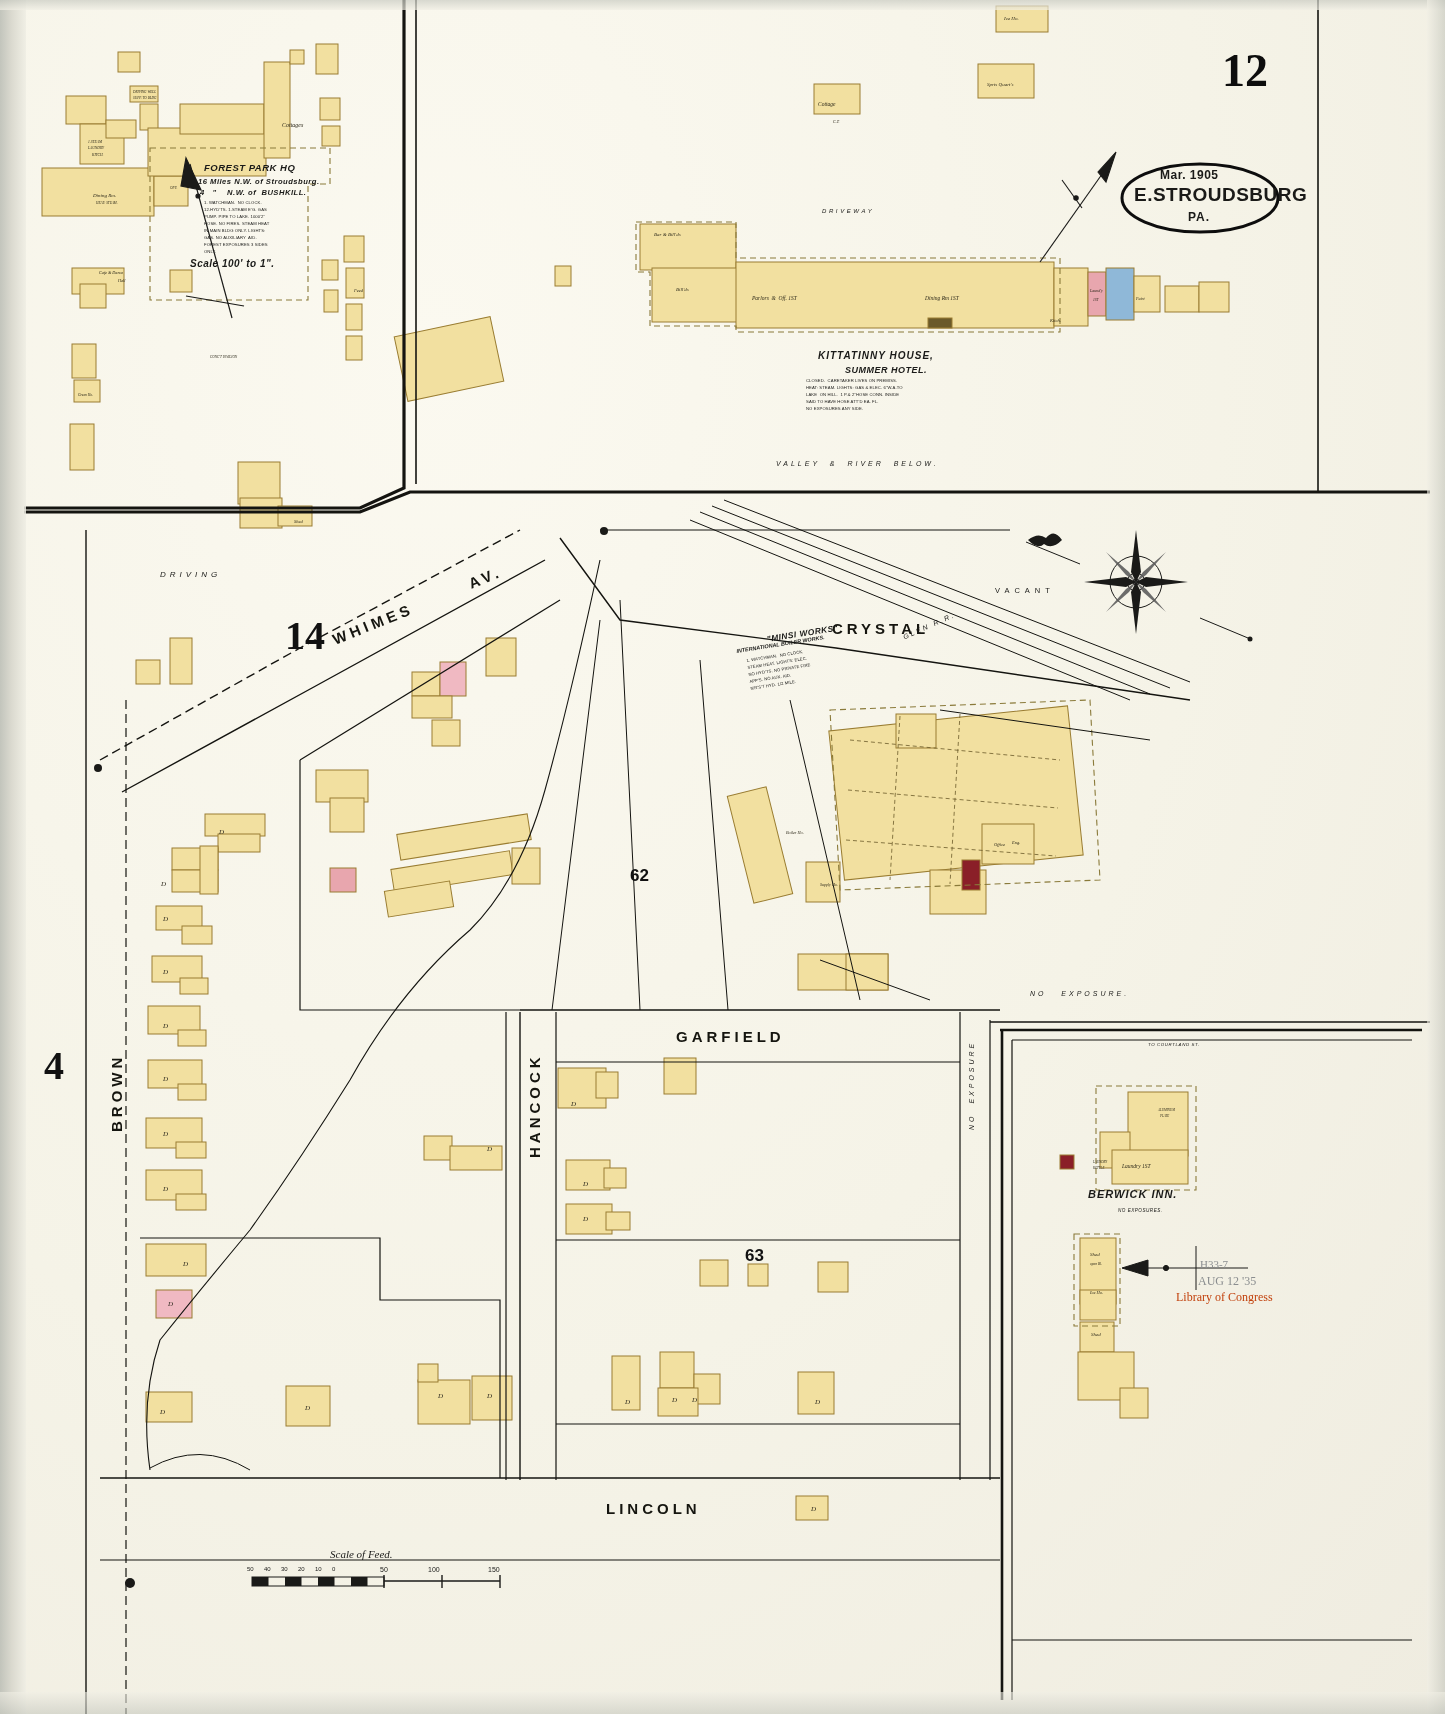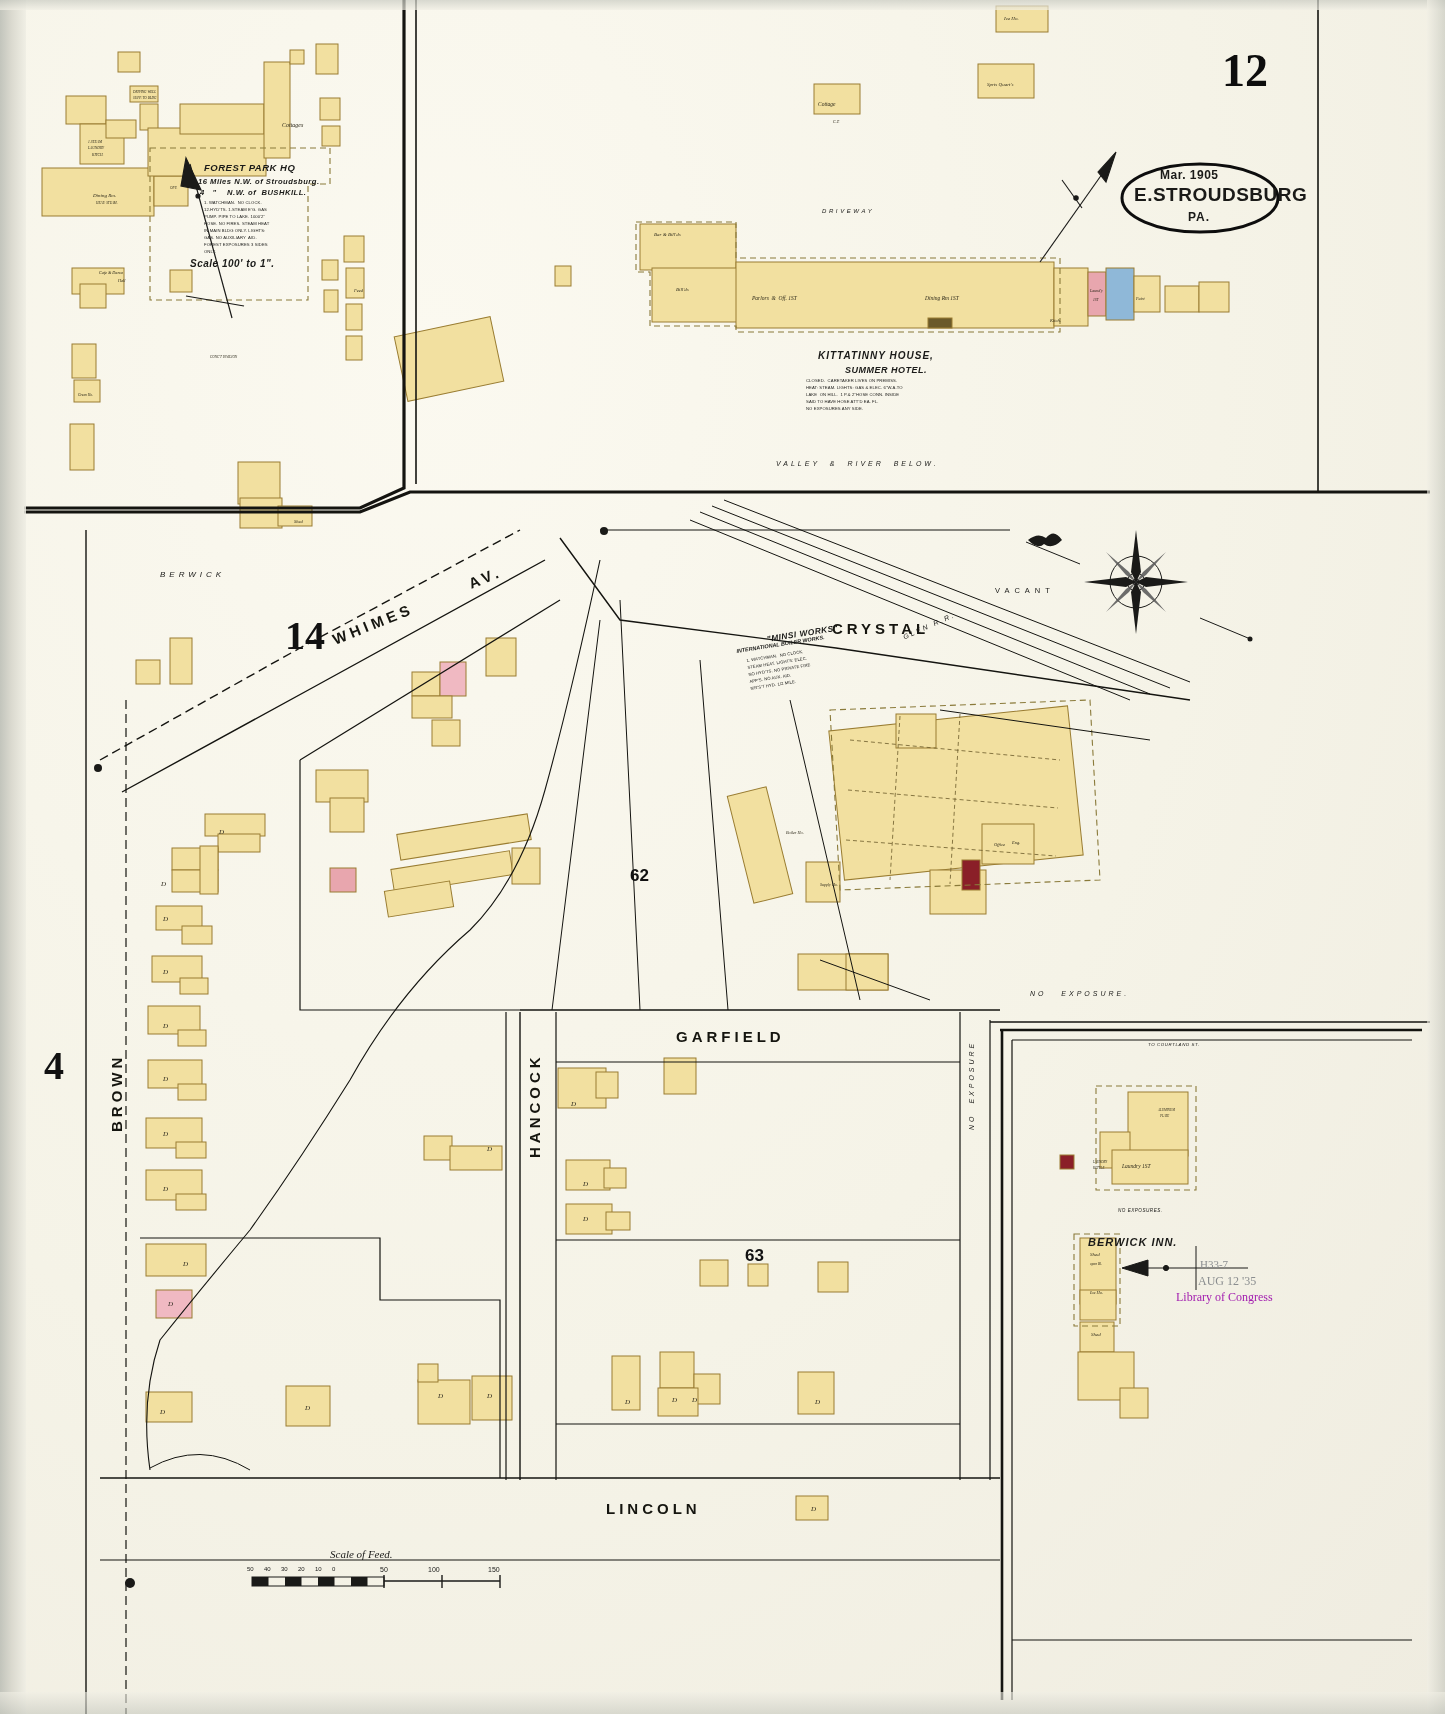--- a/index.html
+++ b/index.html
@@ -343,21 +343,21 @@
     <div class="lbl street" style="left:466px;top:576px;transform:rotate(-22deg);transform-origin:0 0;">AV.</div>
     <div class="lbl street" style="left:832px;top:620px;">CRYSTAL</div>
     <div class="lbl street" style="left:676px;top:1028px;">GARFIELD</div>
     <div class="lbl street" style="left:606px;top:1500px;">LINCOLN</div>
     <div class="lbl street" style="left:526px;top:1158px;transform:rotate(-90deg);transform-origin:0 0;">HANCOCK</div>
     <div class="lbl street" style="left:108px;top:1132px;transform:rotate(-90deg);transform-origin:0 0;">BROWN</div>
     <div class="lbl" style="left:822px;top:208px;font-size:6px;letter-spacing:2.6px;font-style:italic;">DRIVEWAY</div>
     <div class="lbl" style="left:902px;top:634px;font-size:7px;letter-spacing:2.4px;font-style:italic;transform:rotate(-24deg);transform-origin:0 0;">GLEN R.R.</div>
 
     <div class="lbl" style="left:995px;top:586px;font-size:7.5px;letter-spacing:5px;">VACANT</div>
-    <div class="lbl" style="left:160px;top:570px;font-size:8px;letter-spacing:4px;font-style:italic;">BERWICK</div>
+    <div class="lbl" style="left:160px;top:570px;font-size:8px;letter-spacing:4px;font-style:italic;">DRIVING</div>
     <div class="lbl" style="left:776px;top:460px;font-size:7px;letter-spacing:3px;font-style:italic;">VALLEY  &amp;  RIVER  BELOW.</div>
     <div class="lbl" style="left:1030px;top:990px;font-size:7px;letter-spacing:3px;font-style:italic;">NO   EXPOSURE.</div>
     <div class="lbl" style="left:968px;top:1130px;font-size:7px;letter-spacing:3px;font-style:italic;transform:rotate(-90deg);transform-origin:0 0;">NO  EXPOSURE</div>
     <div class="lbl" style="left:1148px;top:1042px;font-size:4.4px;letter-spacing:.6px;font-style:italic;">TO COURTLAND ST.</div>
 
     <div class="lbl hand" style="left:204px;top:162px;font-size:9.5px;">FOREST PARK HQ</div>
     <div class="lbl hand" style="left:198px;top:177px;font-size:7.6px;">16 Miles N.W. of Stroudsburg.</div>
     <div class="lbl hand" style="left:200px;top:188px;font-size:7.6px;">4   "    N.W. of  BUSHKILL.</div>
     <div class="lbl tiny" style="left:204px;top:200px;">1. WATCHMAN.  NO CLOCK.</div>
     <div class="lbl tiny" style="left:204px;top:207px;">12.HYD'TS. 1.STEAM E'G. GAS</div>
@@ -378,26 +378,26 @@
     <div class="lbl tiny" style="left:806px;top:406px;">NO EXPOSURES ANY SIDE.</div>
 
     <div class="lbl hand" style="left:766px;top:634px;font-size:8.4px;transform:rotate(-9deg);transform-origin:0 0;">"MINSI WORKS"</div>
     <div class="lbl" style="left:736px;top:648px;font-size:5.4px;font-style:italic;font-weight:bold;transform:rotate(-9deg);transform-origin:0 0;">INTERNATIONAL BOILER WORKS.</div>
     <div class="lbl tiny" style="left:746px;top:658px;transform:rotate(-9deg);transform-origin:0 0;">1. WATCHMAN.  NO CLOCK.</div>
     <div class="lbl tiny" style="left:747px;top:665px;transform:rotate(-9deg);transform-origin:0 0;">STEAM HEAT. LIGHTS: ELEC.</div>
     <div class="lbl tiny" style="left:748px;top:672px;transform:rotate(-9deg);transform-origin:0 0;">NO HYD'TS. NO PRIVATE FIRE</div>
     <div class="lbl tiny" style="left:749px;top:679px;transform:rotate(-9deg);transform-origin:0 0;">APP'S. NO AUX. AID.</div>
     <div class="lbl tiny" style="left:750px;top:686px;transform:rotate(-9deg);transform-origin:0 0;">N'R'S'T HYD. 1/2 MILE.</div>
 
-    <div class="lbl hand" style="left:1088px;top:1236px;font-size:11px;letter-spacing:1px;">BERWICK INN.</div>
+    <div class="lbl hand" style="left:1088px;top:1188px;font-size:11px;letter-spacing:1px;">BERWICK INN.</div>
     <div class="lbl" style="left:1118px;top:1208px;font-size:4.6px;letter-spacing:.5px;font-style:italic;">NO EXPOSURES.</div>
 
     <div class="lbl" style="left:1200px;top:1258px;font-size:11px;color:#8a8d8f;font-family:'Liberation Serif',serif;">H33-7</div>
     <div class="lbl" style="left:1198px;top:1274px;font-size:12px;color:#8a8d8f;font-family:'Liberation Serif',serif;">AUG 12 '35</div>
-    <div class="lbl" style="left:1176px;top:1290px;font-size:12px;color:#a21caf;font-family:'Liberation Serif',serif;">Library of Congress</div>
+    <div class="lbl" style="left:1176px;top:1290px;font-size:12px;color:#c2410c;font-family:'Liberation Serif',serif;">Library of Congress</div>
 
     <div class="lbl" style="left:330px;top:1548px;font-size:11px;font-style:italic;font-family:'Liberation Serif',serif;">Scale of Feed.</div>
     <div class="lbl xtiny" style="left:247px;top:1566px;font-size:6px;">50</div>
     <div class="lbl xtiny" style="left:264px;top:1566px;font-size:6px;">40</div>
     <div class="lbl xtiny" style="left:281px;top:1566px;font-size:6px;">30</div>
     <div class="lbl xtiny" style="left:298px;top:1566px;font-size:6px;">20</div>
     <div class="lbl xtiny" style="left:315px;top:1566px;font-size:6px;">10</div>
     <div class="lbl xtiny" style="left:332px;top:1566px;font-size:6px;">0</div>
     <div class="lbl xtiny" style="left:380px;top:1566px;font-size:7px;">50</div>
     <div class="lbl xtiny" style="left:428px;top:1566px;font-size:7px;">100</div>

